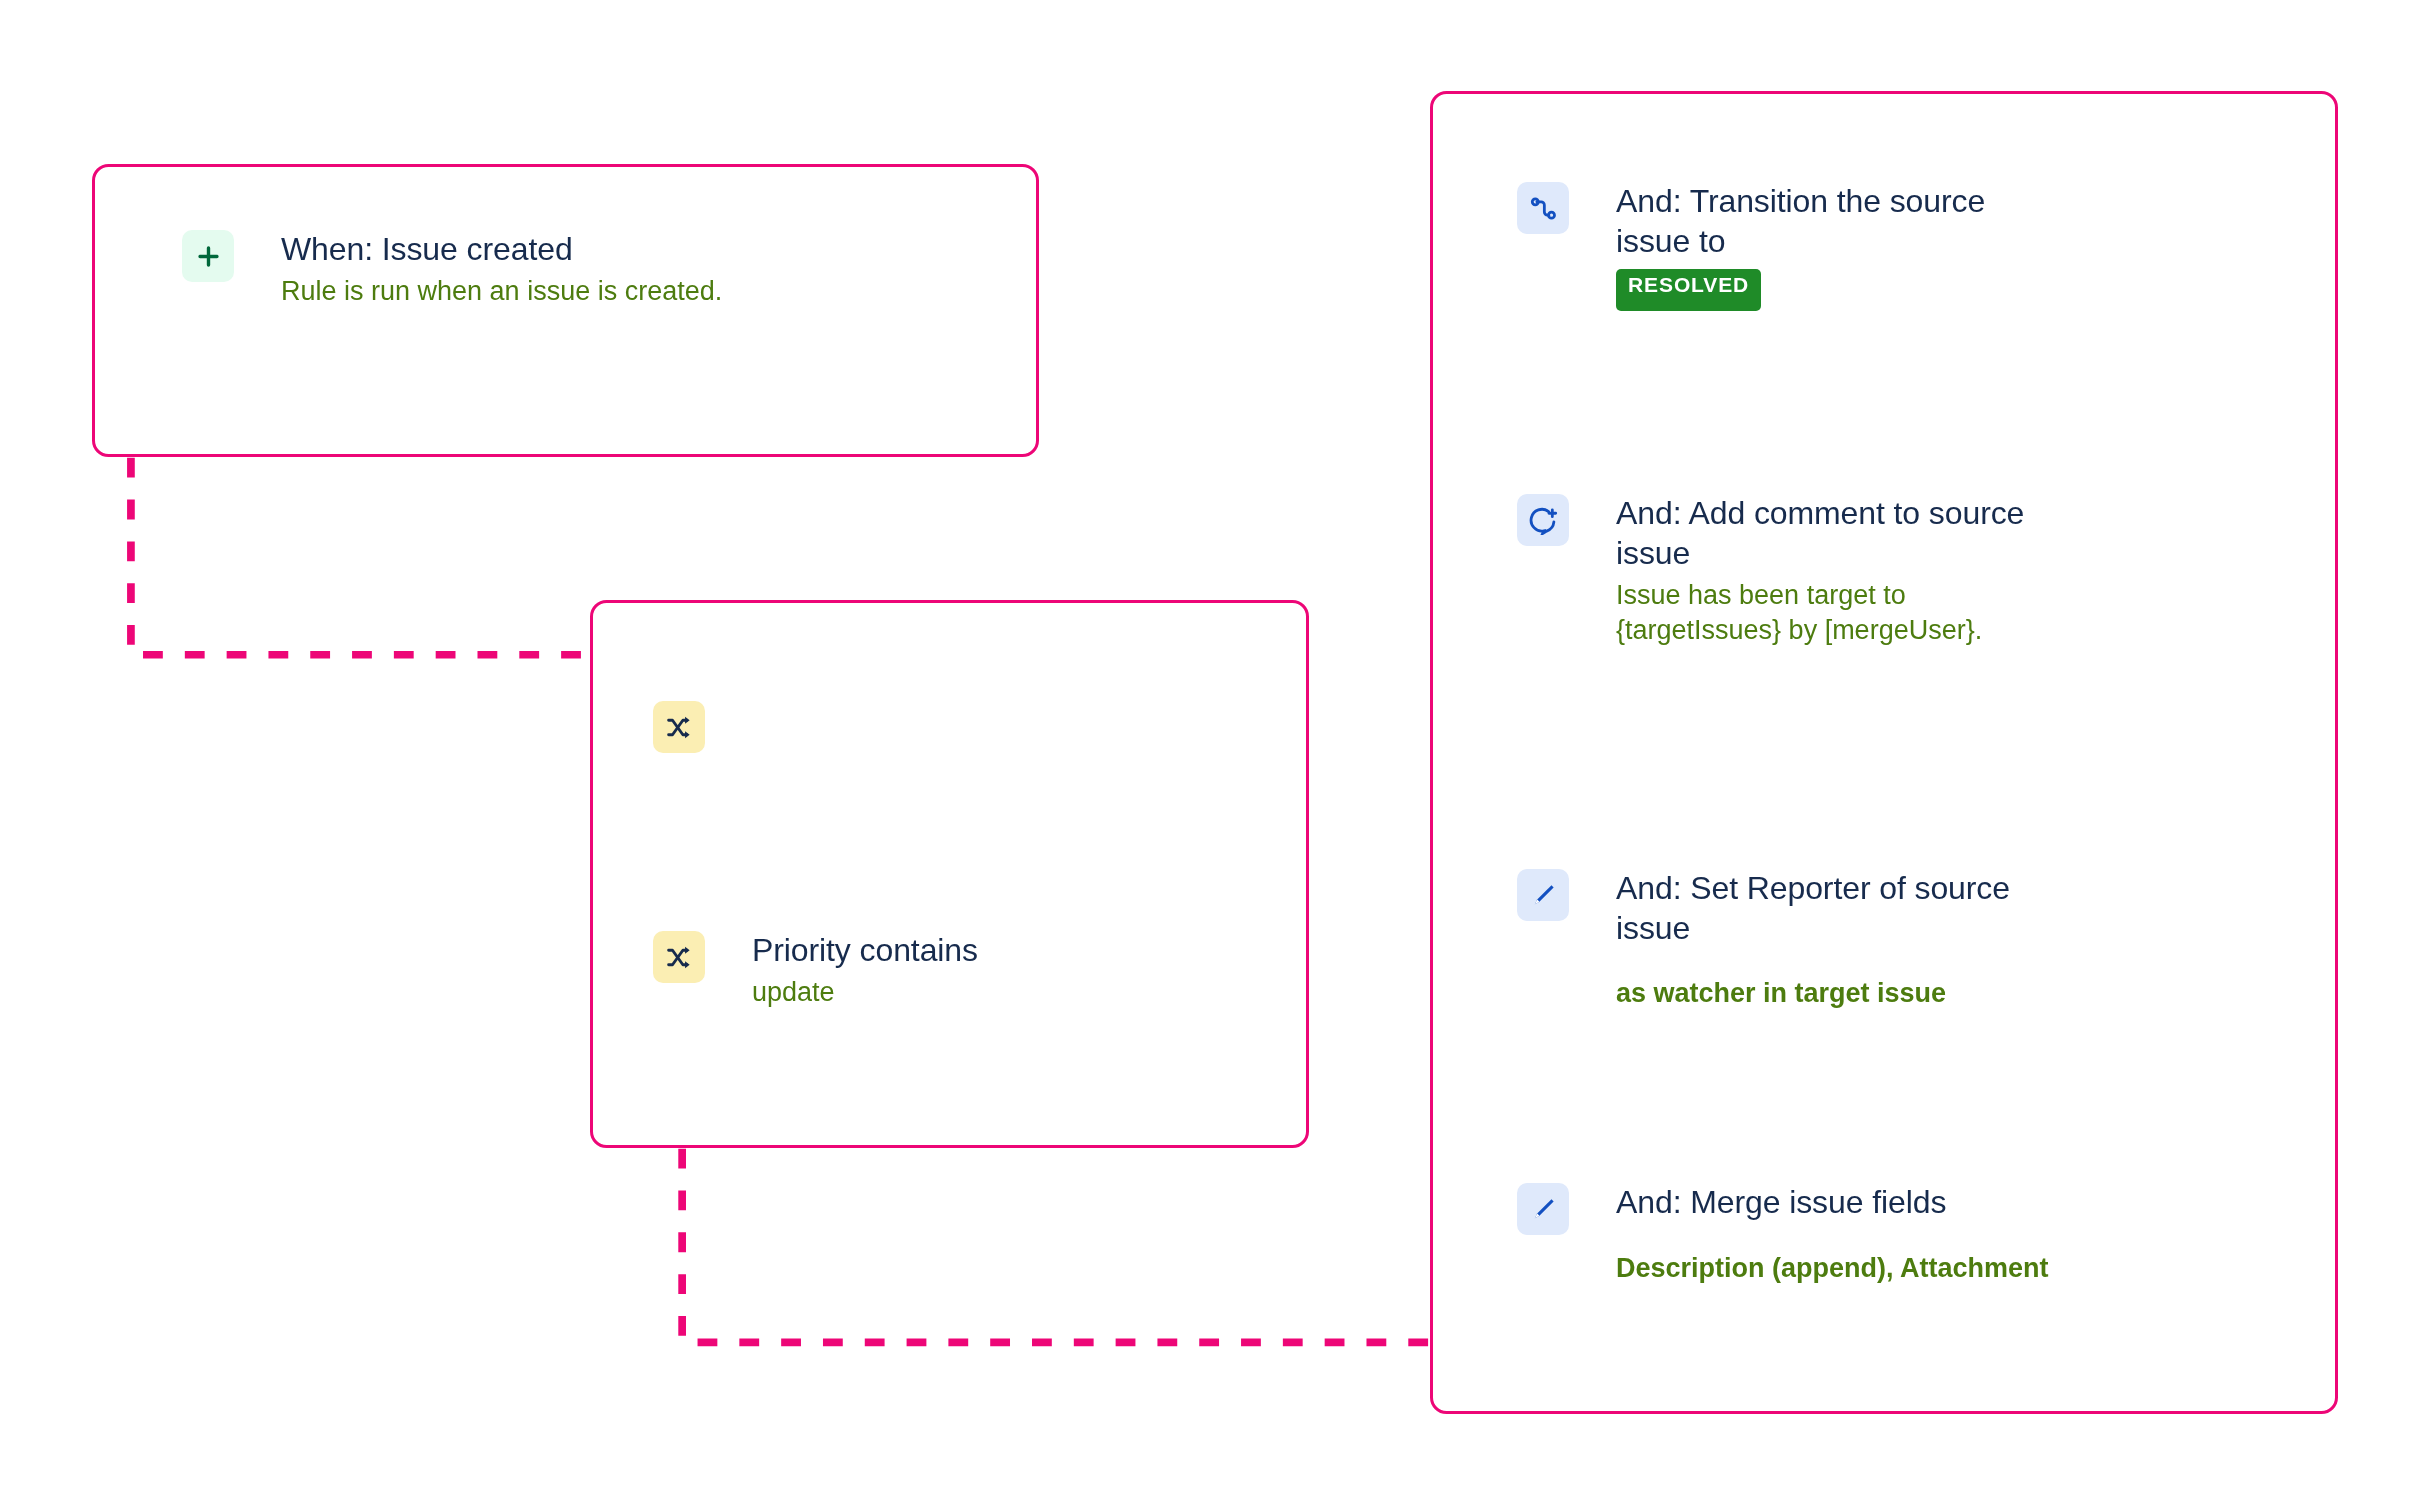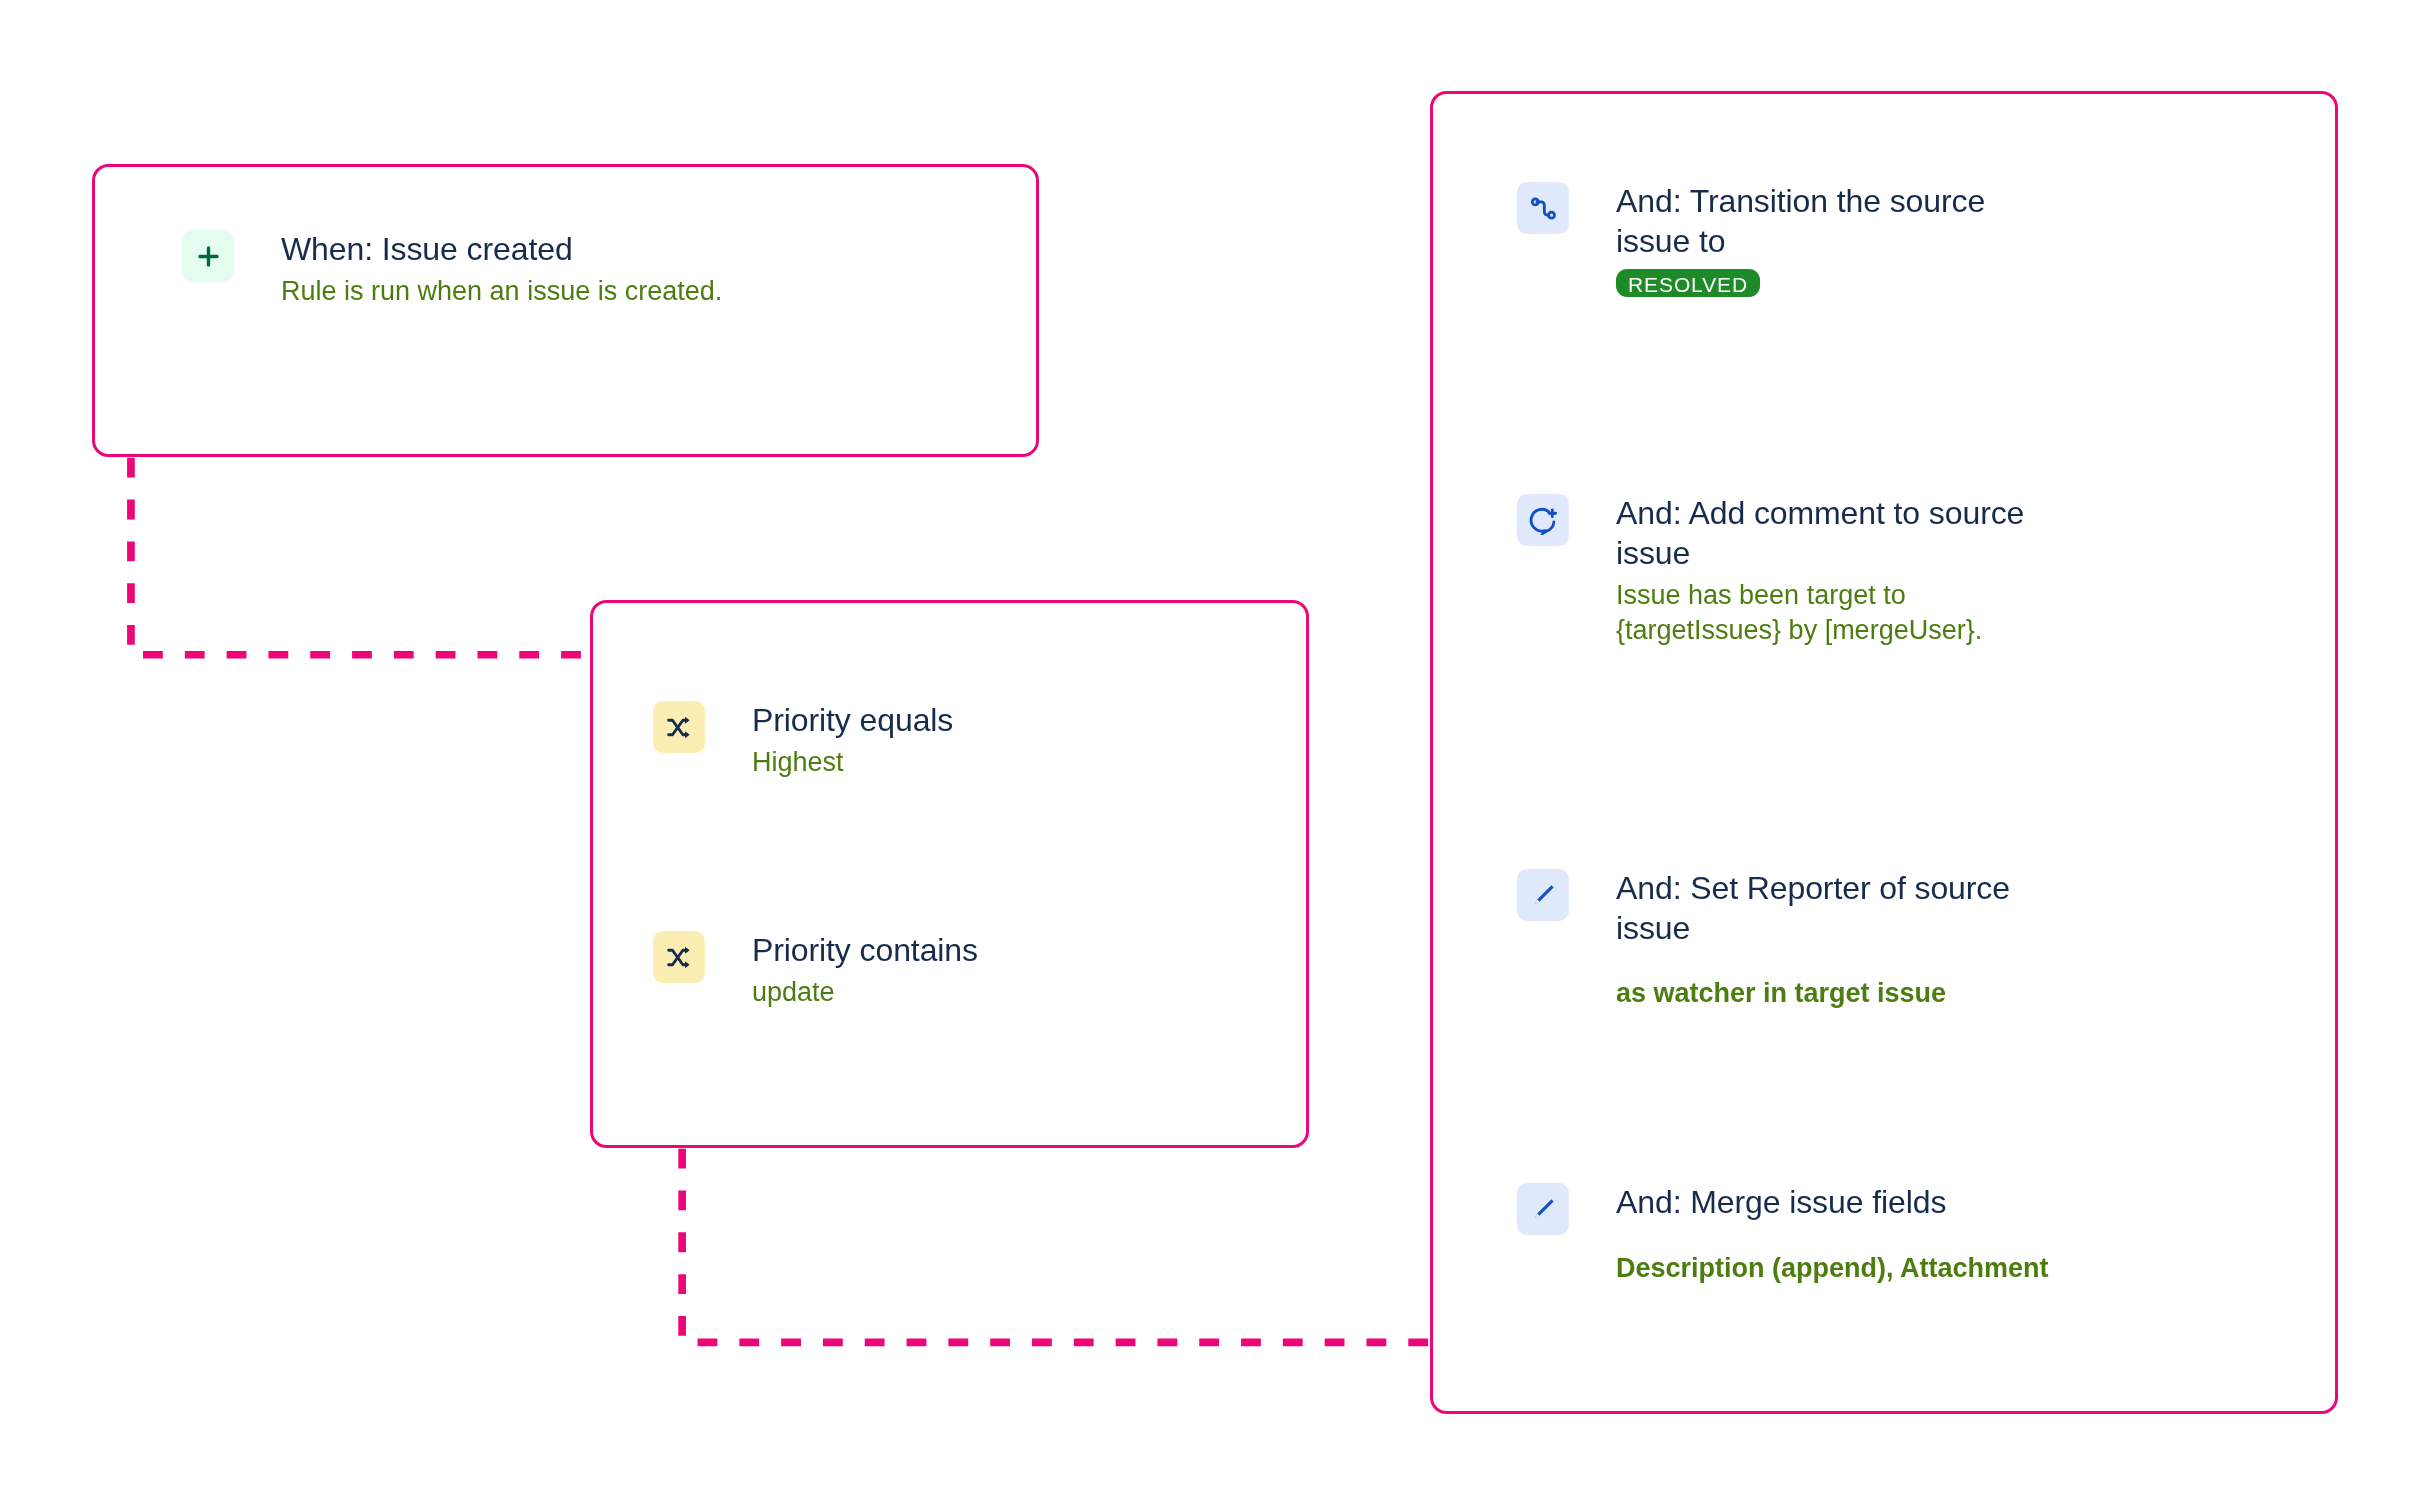--- a/index.html
+++ b/index.html
@@ -71,24 +71,24 @@
     white-space:pre-line;
   }
   .subtitle.bold{font-weight:700;margin-top:28px;}
 
   .lozenge{
     display:inline-block;
     margin-top:7.7px;
     background:#1f8b28;
     color:#ffffff;
     font-size:21px;
-    font-weight:400;
+    font-weight:700;
     letter-spacing:0.9px;
-    padding:5px 12px 2px 12px;
-    border-radius:11px;
+    padding:5px 12px 16px 12px;
+    border-radius:5px;
     line-height:1;
   }
 
   
   #trigger-row{left:182px;top:230px;}
   #trigger-line{left:205px;top:275px;height:138px;}
 
   
   #cond-line{left:677px;top:655px;height:392px;}
   #cond-row-1{left:653px;top:701px;}
@@ -140,24 +140,20 @@
     <div class="icon-chip yellow">
       <svg width="29" height="29" viewBox="0 0 24 24" aria-hidden="true">
         <g fill="none" stroke="#172B4D" stroke-width="2.4" stroke-linecap="round" stroke-linejoin="round">
           <path d="M3 6h3.2l8.6 12H18"></path>
           <path d="M3 18h3.2l8.6-12H18"></path>
         </g>
         <path d="M16.6 3.2L20.4 6l-3.8 2.8z" fill="#172B4D"></path>
         <path d="M16.6 15.2L20.4 18l-3.8 2.8z" fill="#172B4D"></path>
       </svg>
     </div>
-    <div class="row-text tw-370">
-      <div class="title">Priority equals</div>
-      <div class="subtitle">Highest</div>
-    </div>
   </div>
 
   <div class="row" id="cond-row-2">
     <div class="icon-chip yellow">
       <svg width="29" height="29" viewBox="0 0 24 24" aria-hidden="true">
         <g fill="none" stroke="#172B4D" stroke-width="2.4" stroke-linecap="round" stroke-linejoin="round">
           <path d="M3 6h3.2l8.6 12H18"></path>
           <path d="M3 18h3.2l8.6-12H18"></path>
         </g>
         <path d="M16.6 3.2L20.4 6l-3.8 2.8z" fill="#172B4D"></path>

